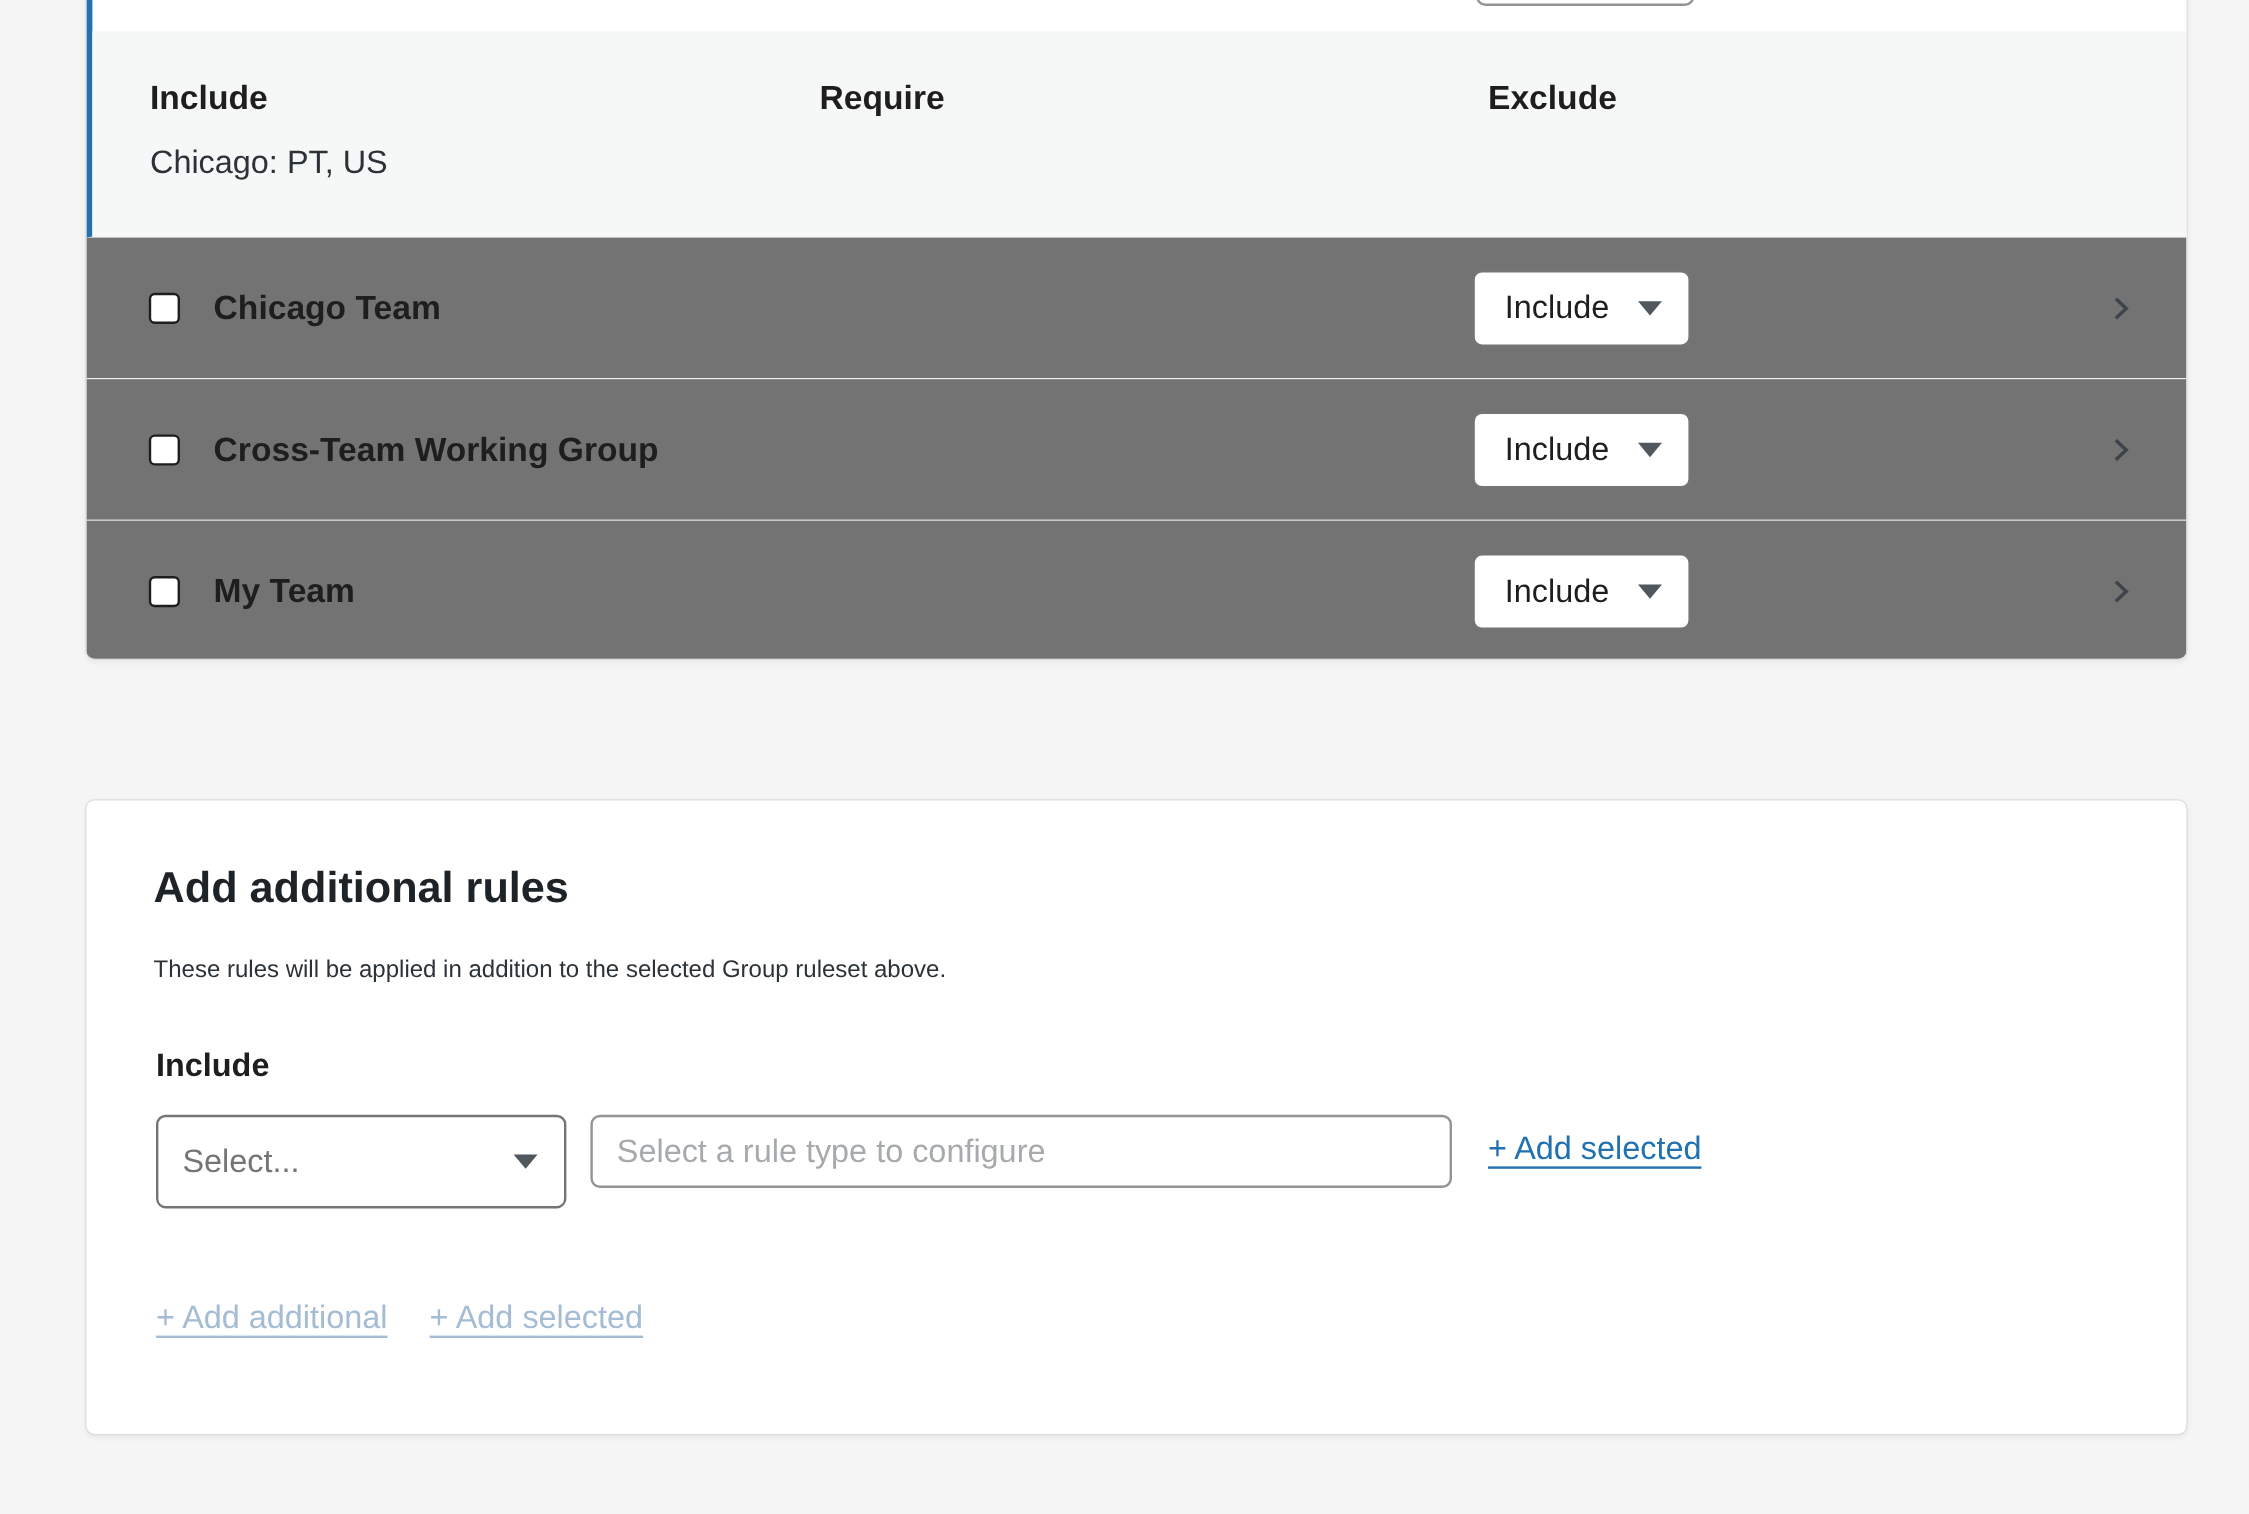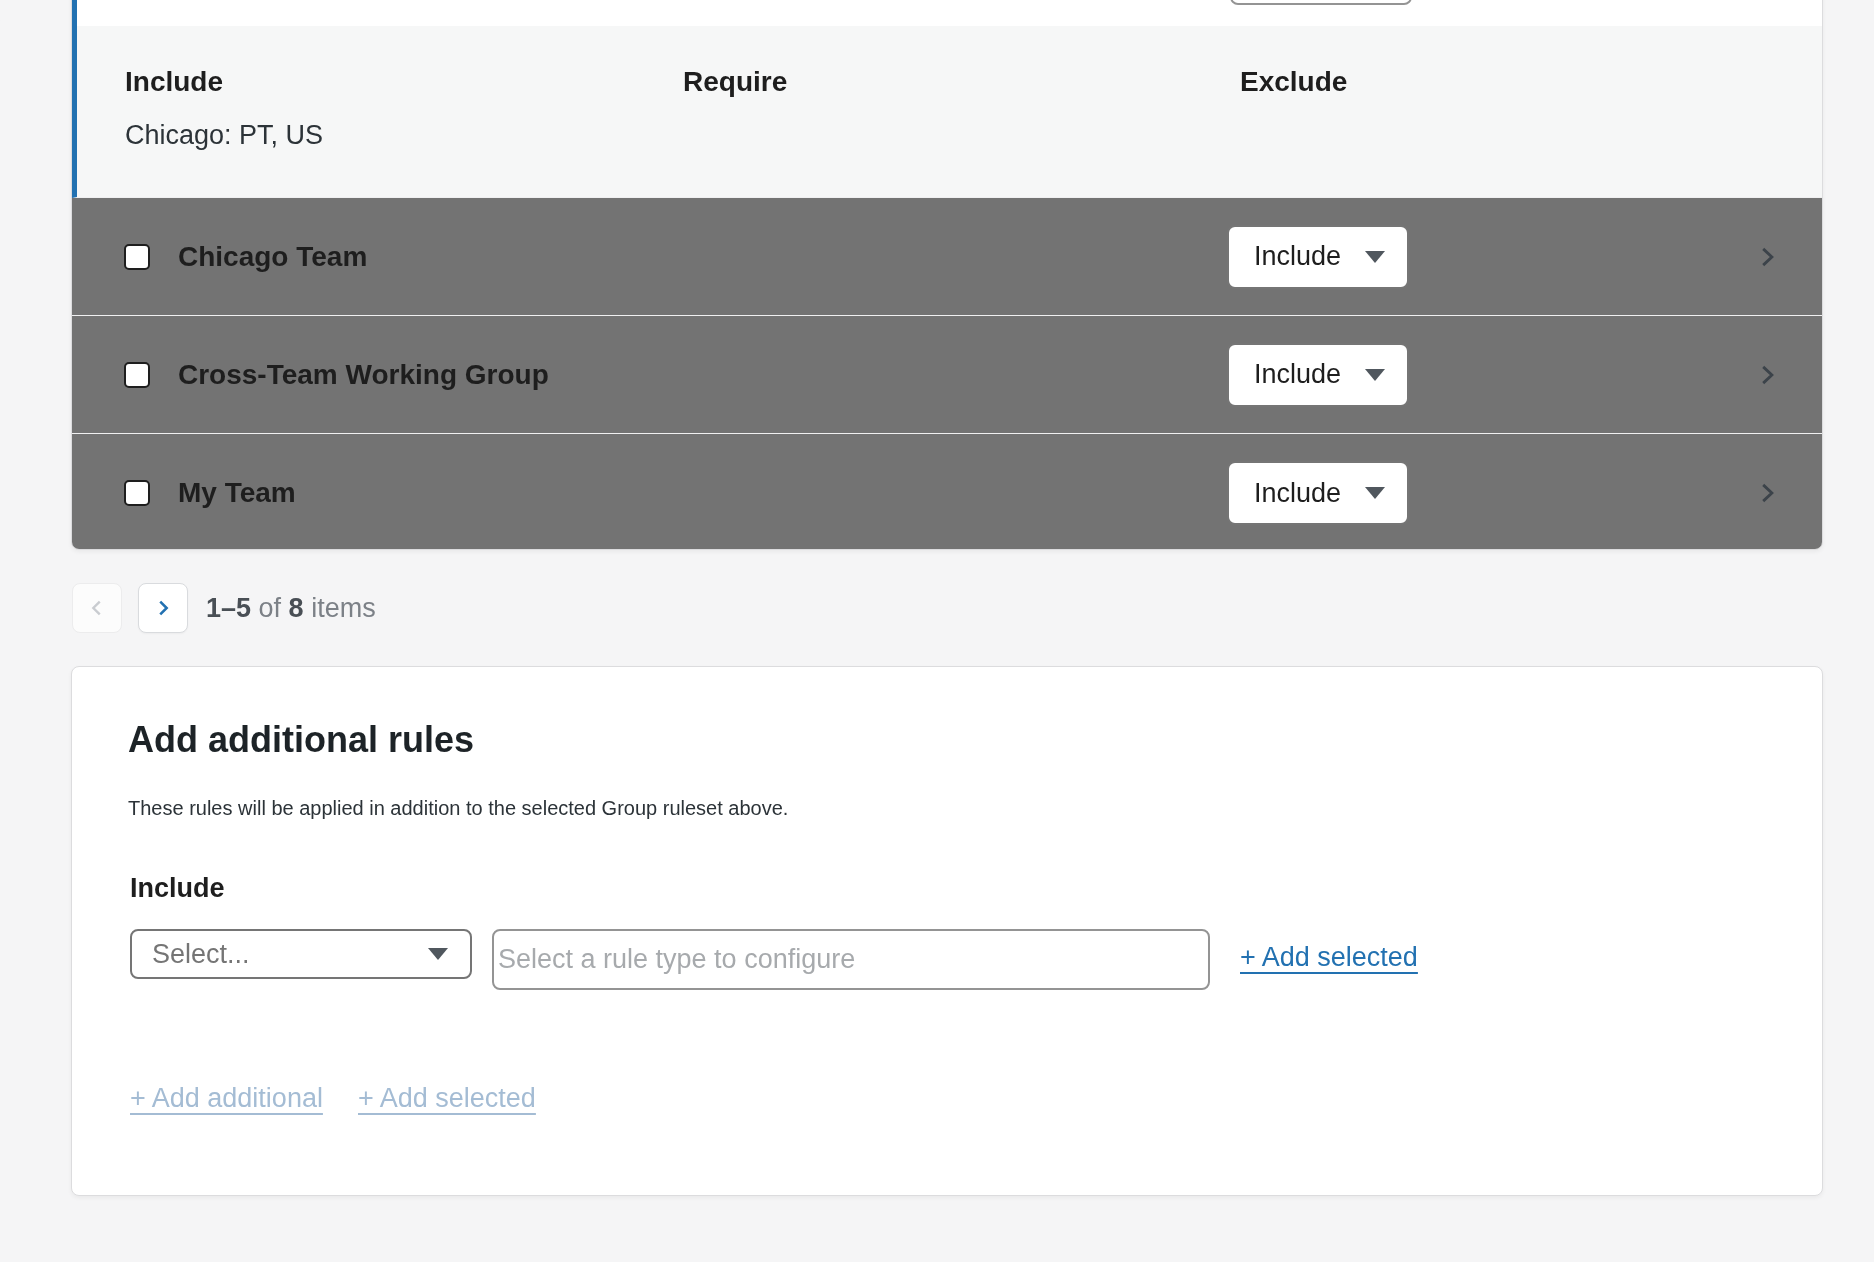--- a/index.html
+++ b/index.html
@@ -158,36 +158,36 @@
     position:absolute; left:56px; top:130px;
     font-size:20px; color:#2c3338;
     margin:0;
   }
   .include-label {
     position:absolute; left:58px; top:206px;
     font-size:27px; font-weight:700; color:#1e1e1e;
   }
   .rule-select {
     position:absolute; left:58px; top:262px;
-    width:342px; height:50px;
+    width:342px; height:78px;
     border:2px solid #757575;
     border-radius:8px;
     background:#fff;
     display:flex; align-items:center; justify-content:space-between;
     padding:0 22px 0 20px;
     font-size:27px; color:#757575;
     cursor:pointer;
   }
   .rule-input {
     position:absolute; left:420px; top:262px;
     width:718px; height:61px;
     border:2px solid #949494;
     border-radius:8px;
     background:#fff;
-    padding:0 4px;
+    padding:0 20px;
     font-size:27px; color:#1e1e1e;
     font-family:"Liberation Sans", sans-serif;
     outline:none;
   }
   .rule-input::placeholder { color:#a7aaad; opacity:1; }
   .add-include-link {
     position:absolute; left:1168px; top:275px;
     font-size:27px; color:#2271b1;
     text-decoration:underline;
     text-underline-offset:6px;
@@ -258,33 +258,20 @@
       </div>
       <button class="row-chevron">
         <svg width="26" height="30" viewBox="0 0 24 24" fill="none">
           <path d="M8.5 4.5 L16.5 12 L8.5 19.5" stroke="#3c434a" stroke-width="2.6" fill="none"></path>
         </svg>
       </button>
     </div>
 
   </div>
 
-  <div class="pagination">
-    <button class="page-btn prev" aria-disabled="true">
-      <svg width="22" height="26" viewBox="0 0 24 24" fill="none">
-        <path d="M15 5 L8 12 L15 19" stroke="#c9ccd0" stroke-width="2.6" fill="none"></path>
-      </svg>
-    </button>
-    <button class="page-btn next">
-      <svg width="22" height="26" viewBox="0 0 24 24" fill="none">
-        <path d="M9 5 L16 12 L9 19" stroke="#2271b1" stroke-width="2.8" fill="none"></path>
-      </svg>
-    </button>
-    <span class="page-info"><b>1–5</b><span> of </span><b>8</b><span> items</span></span>
-  </div>
 
   <div class="add-card">
     <h2 class="add-title">Add additional rules</h2>
     <p class="add-desc">These rules will be applied in addition to the selected Group ruleset above.</p>
 
     <span class="include-label">Include</span>
 
     <div class="rule-select">
       <span>Select...</span>
       <span class="caret-down"></span>

